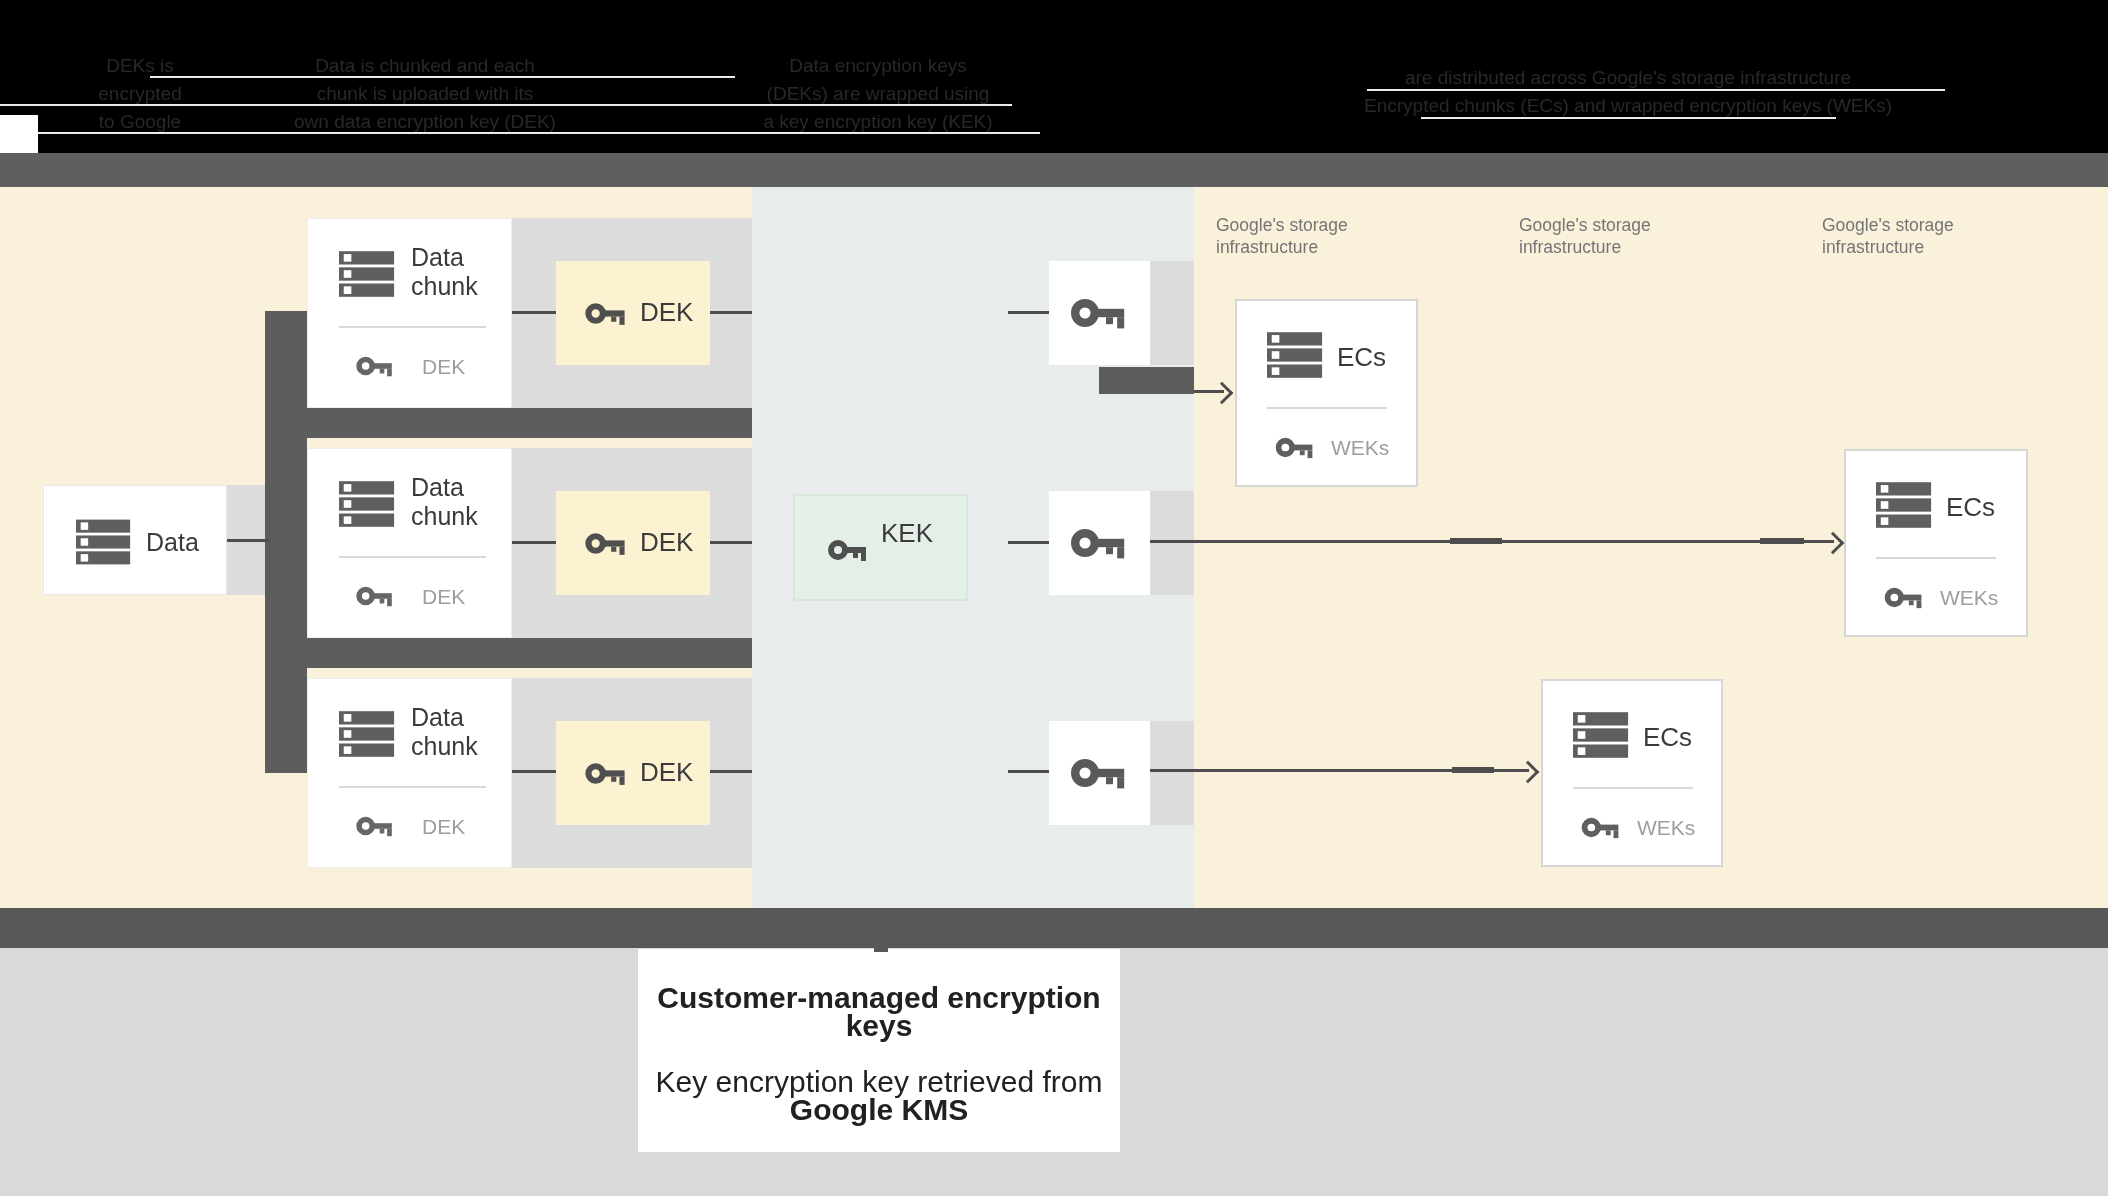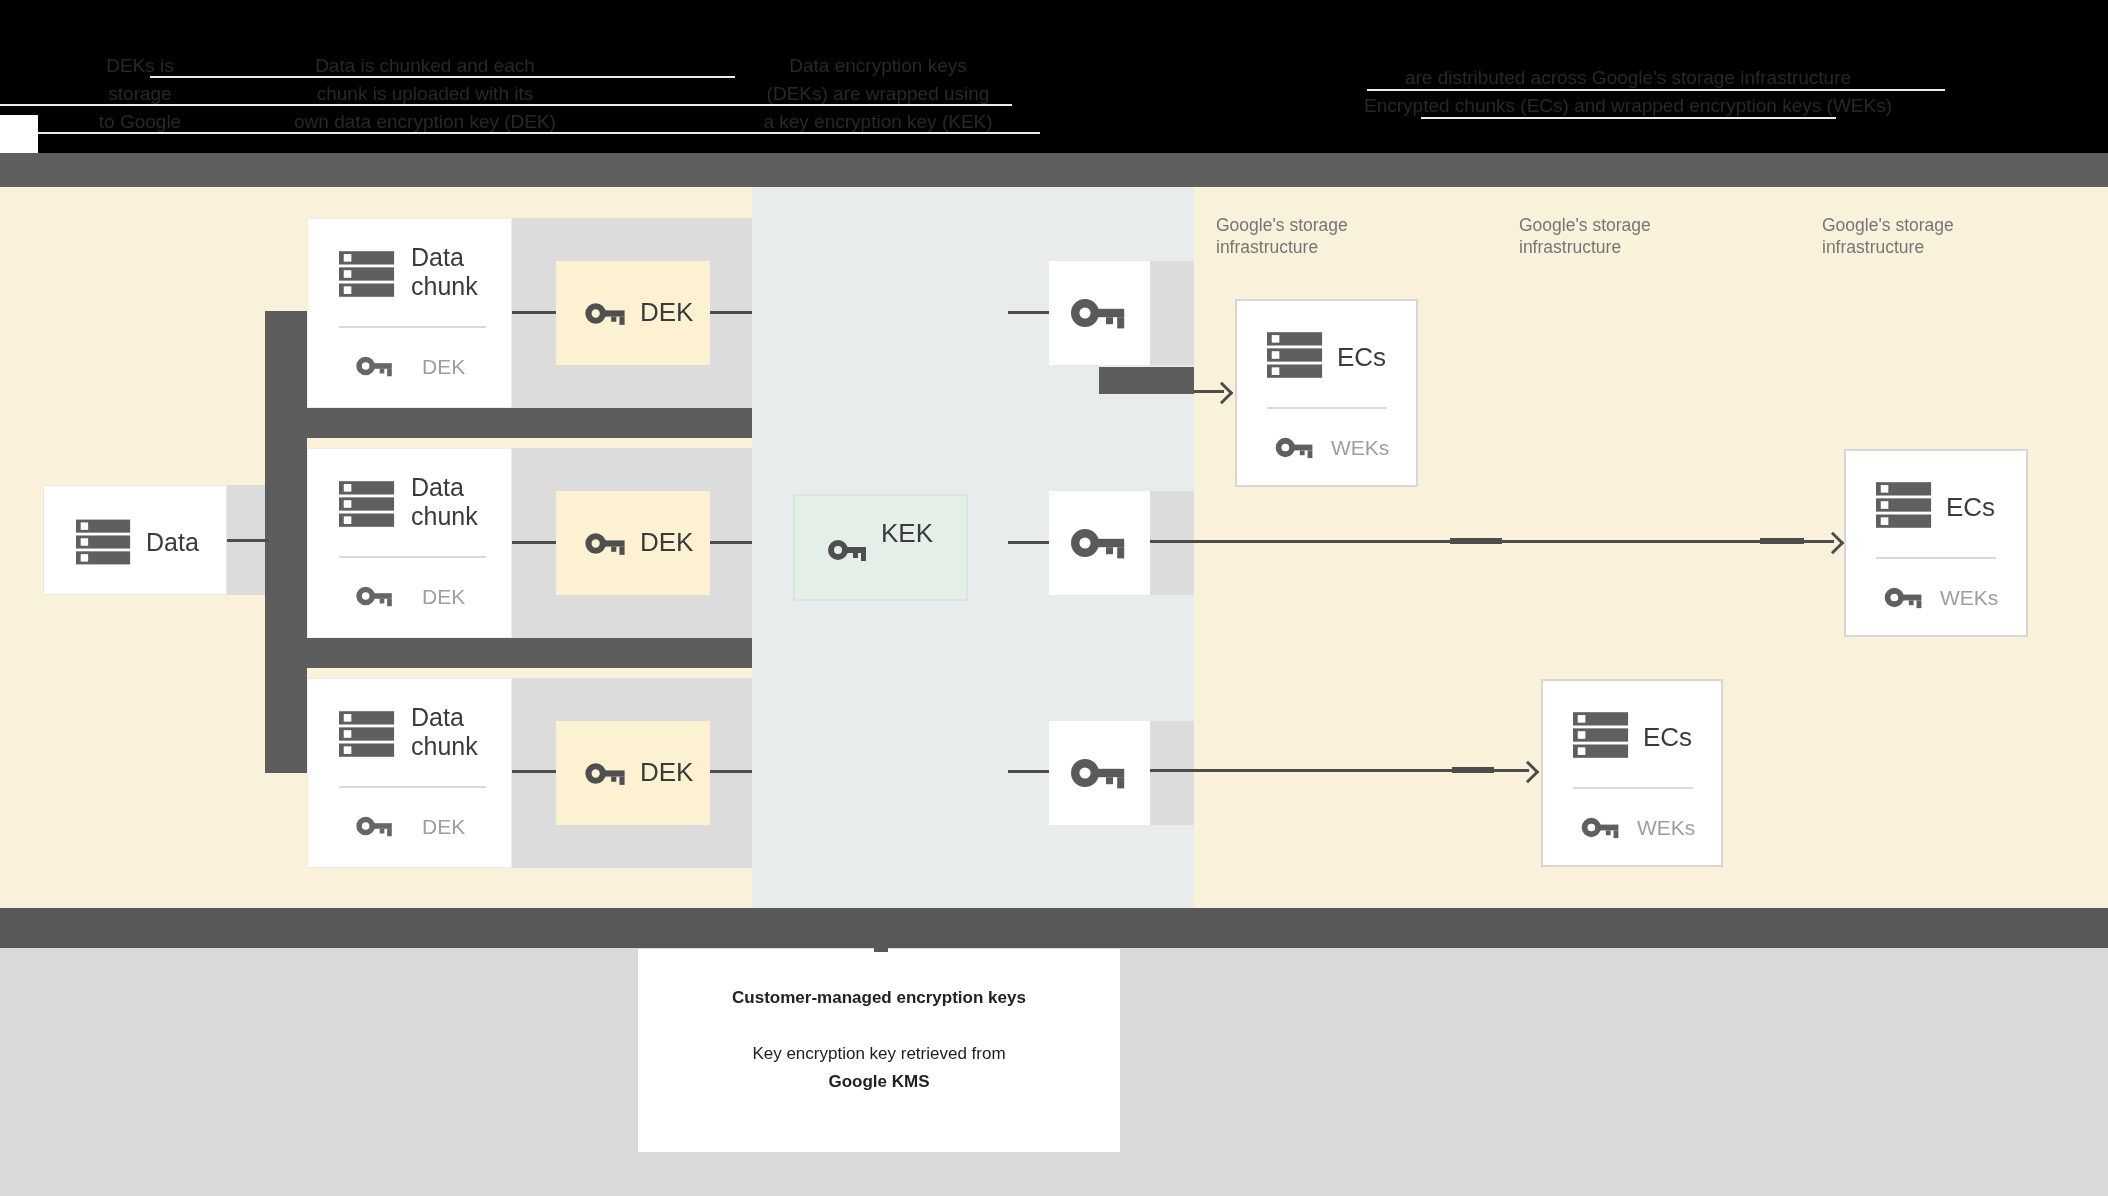--- a/index.html
+++ b/index.html
@@ -10,39 +10,39 @@
   .hairline{position:absolute;height:2px;background:#ffffff;opacity:.92;}
   .storage-label{position:absolute;color:#757575;font-size:17.5px;line-height:22px;}
   .card{position:absolute;background:#ffffff;}
   .card-title{color:#3A3A3A;font-size:25px;line-height:29px;}
   .divider{position:absolute;height:2px;background:#D9D9D9;}
   .mut{color:#9E9E9E;font-size:21px;}
   .flowline{position:absolute;height:3px;background:#4D4D4D;}
   .thickseg{position:absolute;height:6px;background:#4D4D4D;}
   .chev{position:absolute;width:13px;height:13px;border-top:3px solid #4D4D4D;border-right:3px solid #4D4D4D;transform:rotate(45deg);}
   .keybox{position:absolute;background:#ffffff;}
-  .caption-line{color:#212121;font-size:17px;line-height:28px;text-align:center;}
+  .caption-line{color:#212121;font-size:30px;line-height:28px;text-align:center;}
   .b{font-weight:bold;}
 </style>
 </head>
 <body>
 
 <div id="stage">
 
   <div class="abs" style="left:0;top:0;width:2108px;height:153px;background:#000000;"></div>
   <div class="abs" style="left:0;top:115px;width:38px;height:38px;background:#ffffff;"></div>
   <div class="abs" style="left:0;top:153px;width:2108px;height:34px;background:#5F5F5F;"></div>
   <div class="abs" style="left:0;top:187px;width:2108px;height:721px;background:#FAF1DA;"></div>
   <div class="abs" style="left:752px;top:187px;width:442px;height:721px;background:#E8ECED;"></div>
   <div class="abs" style="left:0;top:908px;width:2108px;height:40px;background:#585858;"></div>
   <div class="abs" style="left:0;top:948px;width:2108px;height:248px;background:#D9D9D9;"></div>
 
   <div class="hdr-col" style="left:15px;top:52px;width:250px;">
     <div>DEKs is</div>
-    <div>storage</div>
+    <div>encrypted</div>
     <div>to Google</div>
   </div>
   <div class="hdr-col" style="left:285px;top:52px;width:280px;">
     <div>Data is chunked and each</div>
     <div>chunk is uploaded with its</div>
     <div>own data encryption key (DEK)</div>
   </div>
   <div class="hdr-col" style="left:723px;top:52px;width:310px;">
     <div>Data encryption keys</div>
     <div>(DEKs) are wrapped using</div>

